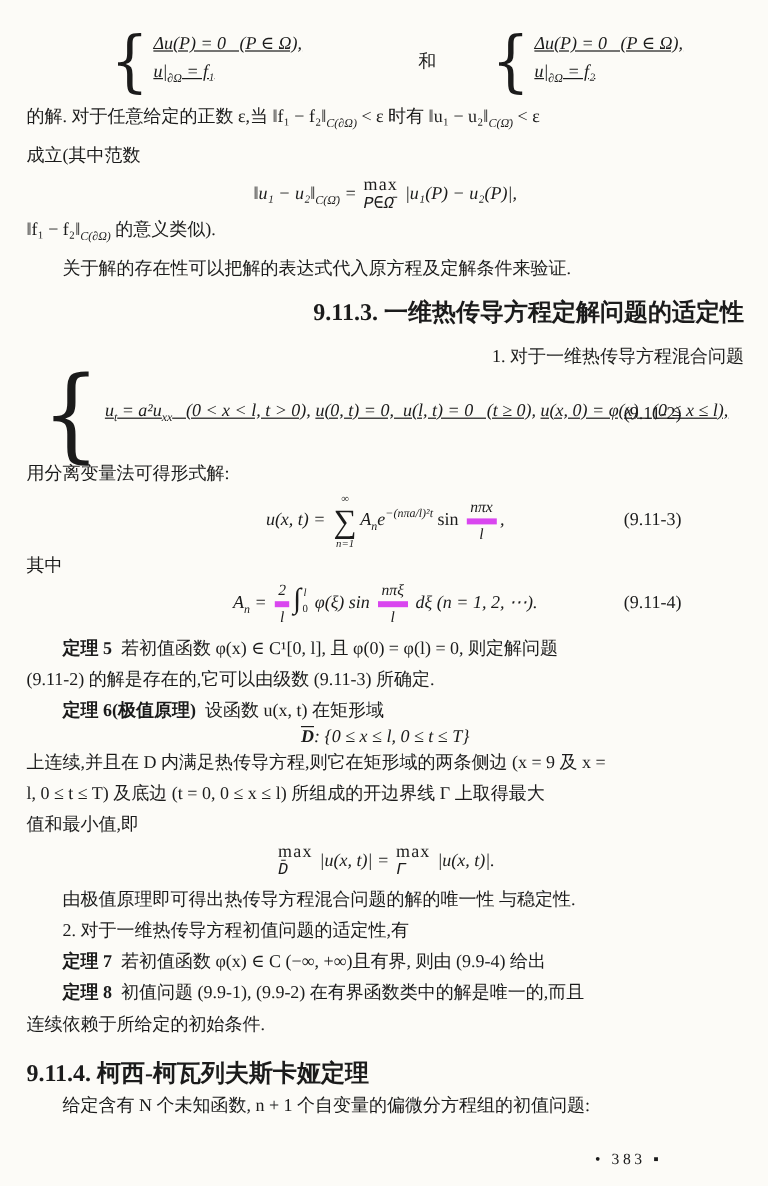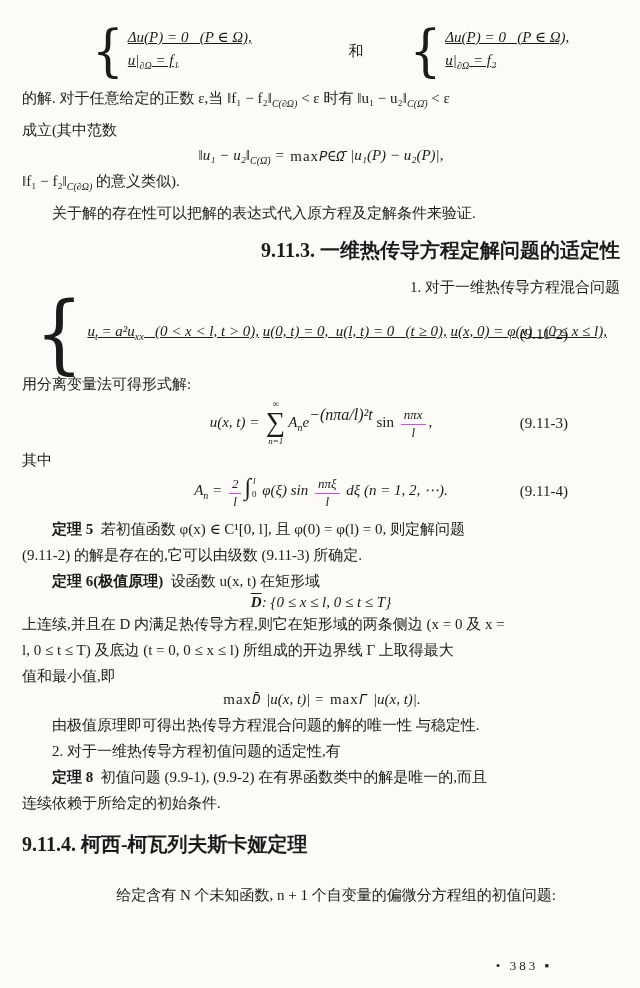--- a/index.html
+++ b/index.html
@@ -10,51 +10,51 @@
   .page {
     position:relative; width:640px; height:988px; box-sizing:border-box;
     padding:24px 20px 0 22px; color:#1b1b1b; font-size:15px;
   }
   .line { white-space:pre; line-height:26px; }
   .indent { text-indent:30px; }
   .math { font-style:italic; }
   .roman { font-style:normal; }
   .bold { font-weight:bold; }
   .sb { font-size:10px; vertical-align:-4px; font-style:italic; }
-  .sp { font-size:16px; vertical-align:7px; font-style:italic; }
+  .sp { font-size:10px; vertical-align:7px; font-style:italic; }
   .heading { font-size:20px; font-weight:600; line-height:28px; white-space:pre; }
   
   .eqrow { position:relative; text-align:center; font-style:italic; }
   .eqlabel { position:absolute; right:52px; top:50%; transform:translateY(-50%); font-style:normal; }
   
   .system { display:inline-flex; align-items:center; text-align:left; }
   .brace { font-family:"DejaVu Serif",serif; line-height:0.85; margin-right:4px; font-style:normal; transform:scaleY(1.12); }
   .brace.two { font-size:50px; }
   .brace.three { font-size:76px; }
   .sys-lines { display:inline-block; }
   .sys-lines .line { line-height:23px;text-decoration:underline; }
   
   .frac { display:inline-block; vertical-align:-11px; text-align:center; line-height:1.15; margin:0 3px; font-size:13px; }
-  .frac .num { display:block; border-bottom:1px solid #d946ef; padding:0 3px 1px; }
+  .frac .num { display:block; border-bottom:5px solid #d946ef; padding:0 3px 1px; }
   .frac .den { display:block; padding-top:1px; }
   
   .bigop { display:inline-flex; flex-direction:column; align-items:center; vertical-align:middle; line-height:1; margin:0 3px; }
   .bigop .lim { font-size:9px; line-height:1.2; }
   .bigop .op { font-size:27px; font-style:normal; line-height:1; }
-  .maxop { display:inline-flex; align-items:flex-end; vertical-align:middle; line-height:1.05; margin:0 2px; }
+  .maxop { display:inline-flex; flex-direction:column; align-items:flex-start; vertical-align:middle; line-height:1.05; margin:0 2px; }
   .maxop .mx { font-style:normal; letter-spacing:1px; }
   .maxop .under { font-size:14px;font-family:Liberation Mono, monospace; }
   .intwrap { display:inline-flex; align-items:center; }
   .int { font-size:24px; font-style:normal; line-height:1; }
   .intlims { display:inline-flex; flex-direction:column; font-size:9px; line-height:1.4; margin:2px 2px 0 1px; vertical-align:middle; }
   .obar { text-decoration:overline; font-weight:bold; }
   .pagenum { position:absolute; right:88px; bottom:14px; font-size:13px; letter-spacing:3px; font-style:normal; }
   .eqpair { display:flex; align-items:center; gap:46px; margin:2px 0 8px 70px; }
   .conj { font-style:normal; }
-  .mt2{margin-top:2px;} .mt4{margin-top:4px;} .mt6{margin-top:6px;} .mt10{margin-top:10px;text-align:right;} .mt12{margin-top:24px;text-align:center;} .mt14{margin-top:14px;}
+  .mt2{margin-top:2px;} .mt4{margin-top:4px;} .mt6{margin-top:6px;} .mt10{margin-top:10px;text-align:right;} .mt12{margin-top:0;} .mt14{margin-top:14px;}
 </style>
 </head>
 <body>
 
 <div class="page">
 
   <div class="eqpair">
     <span class="system">
       <span class="brace two">{</span>
       <span class="sys-lines math">
@@ -127,37 +127,38 @@
 
   <div class="line indent mt6"><span class="bold">定理 5</span><span>  若初值函数 φ(x) ∈ C¹[0, l], 且 φ(0) = φ(l) = 0, 则定解问题</span></div>
   <div class="line"><span>(9.11-2) 的解是存在的,它可以由级数 (9.11-3) 所确定.</span></div>
 
   <div class="line indent"><span class="bold">定理 6(极值原理)</span><span>  设函数 u(x, t) 在矩形域</span></div>
 
   <div class="eqrow">
     <span class="obar">D</span><span>: {0 ≤ x ≤ l, 0 ≤ t ≤ T}</span>
   </div>
 
-  <div class="line"><span>上连续,并且在 D 内满足热传导方程,则它在矩形域的两条侧边 (x = 0 及 x =</span></div>
+  <div class="line"><span>上连续,并且在 D 内满足热传导方程,则它在矩形域的两条侧边 (x = 9 及 x =</span></div>
   <div class="line"><span>l, 0 ≤ t ≤ T) 及底边 (t = 0, 0 ≤ x ≤ l) 所组成的开边界线 Γ 上取得最大</span></div>
   <div class="line"><span>值和最小值,即</span></div>
 
   <div class="eqrow mt2">
     <span class="maxop">
         <span class="mx">max</span>
         <span class="under">D̄</span>
       </span><span> |u(x, t)| = </span><span class="maxop">
         <span class="mx">max</span>
         <span class="under">Γ</span>
       </span><span> |u(x, t)|.</span>
   </div>
 
   <div class="line indent mt4"><span>由极值原理即可得出热传导方程混合问题的解的唯一性 与稳定性.</span></div>
   <div class="line indent"><span>2. 对于一维热传导方程初值问题的适定性,有</span></div>
 
+  <div class="line indent"><span class="bold">定理 7</span><span>  若初值函数 φ(x) ∈ C (−∞, +∞)且有界, 则由 (9.9-4) 给出</span></div>
 
   <div class="line indent"><span class="bold">定理 8</span><span>  初值问题 (9.9-1), (9.9-2) 在有界函数类中的解是唯一的,而且</span></div>
   <div class="line"><span>连续依赖于所给定的初始条件.</span></div>
 
   <div class="heading mt14">9.11.4. 柯西-柯瓦列夫斯卡娅定理</div>
 
   <div class="line indent mt12"><span>给定含有 N 个未知函数, n + 1 个自变量的偏微分方程组的初值问题:</span></div>
 
   <div class="pagenum"><span>•</span> <span>383</span> <span>▪</span></div>
 

